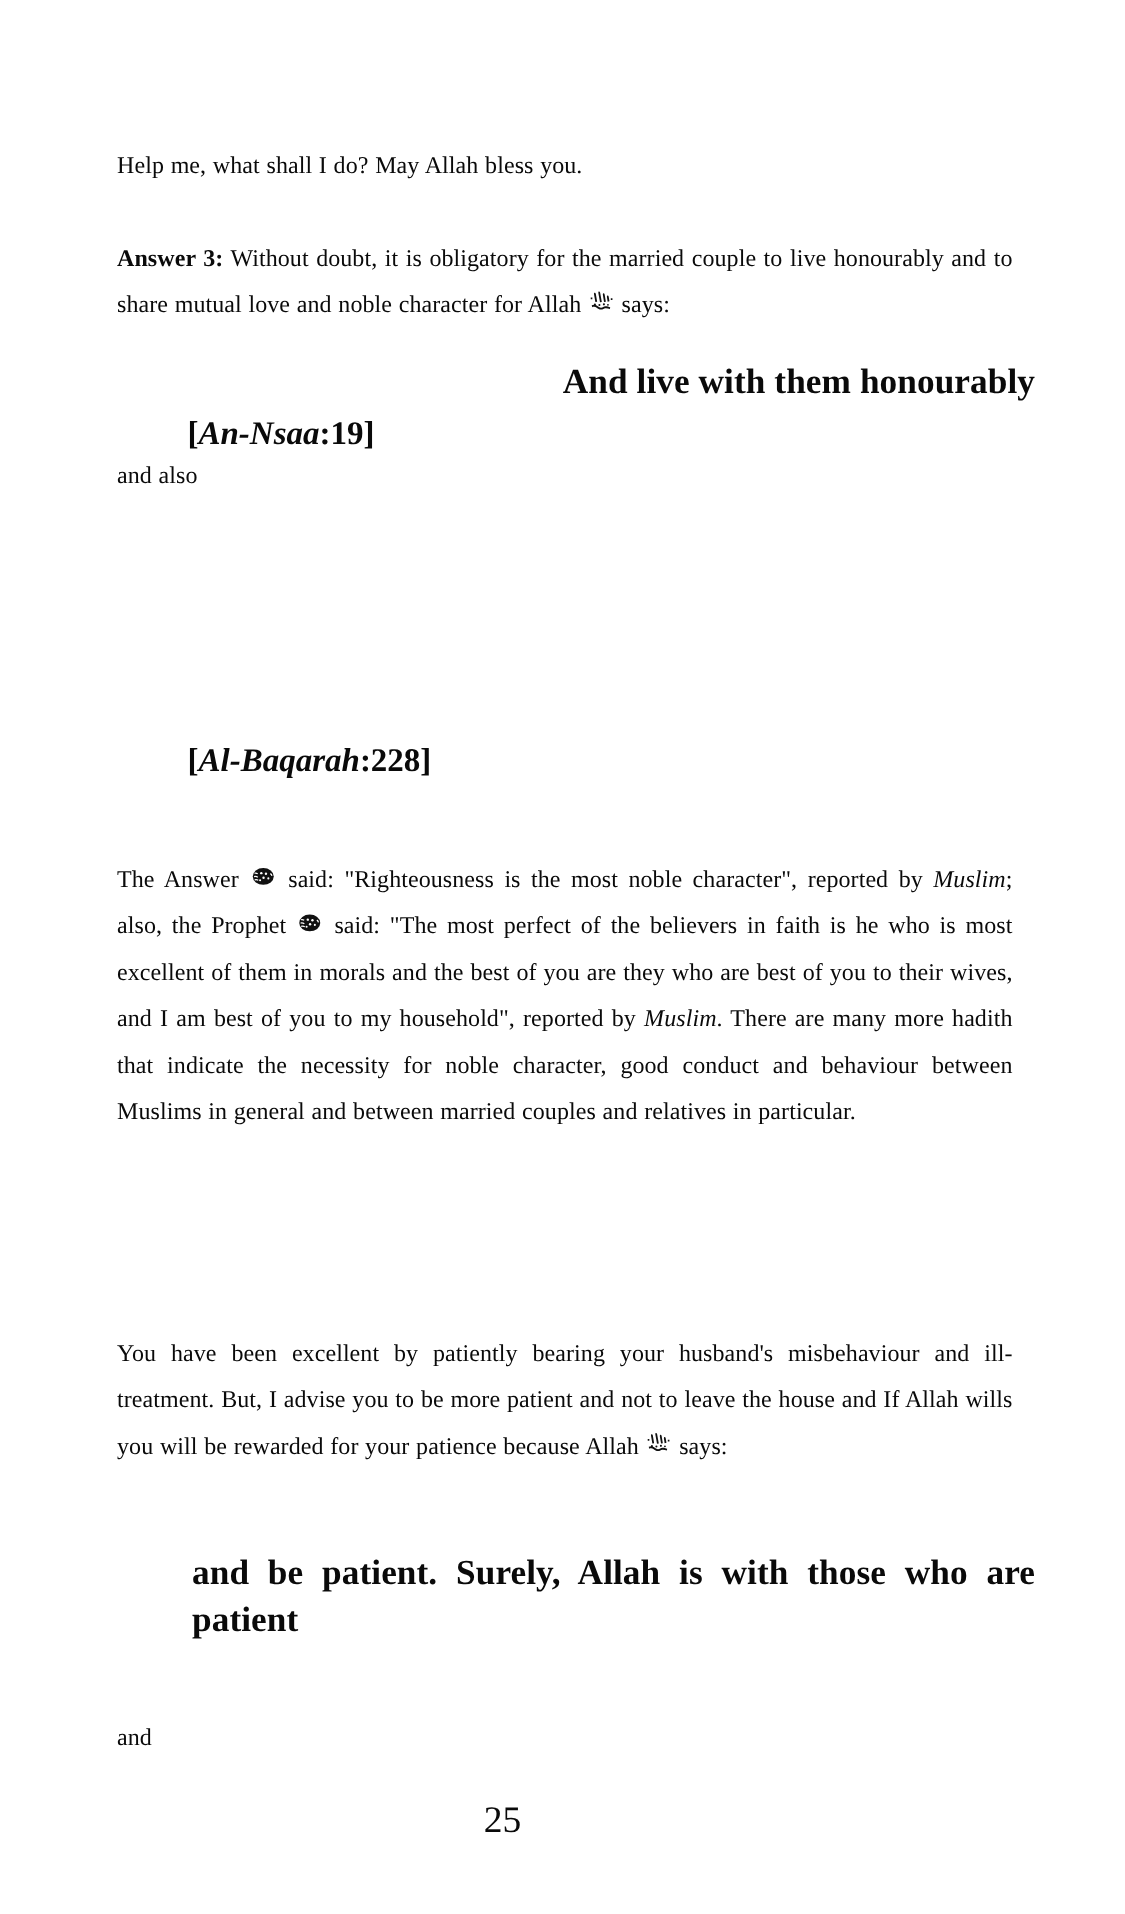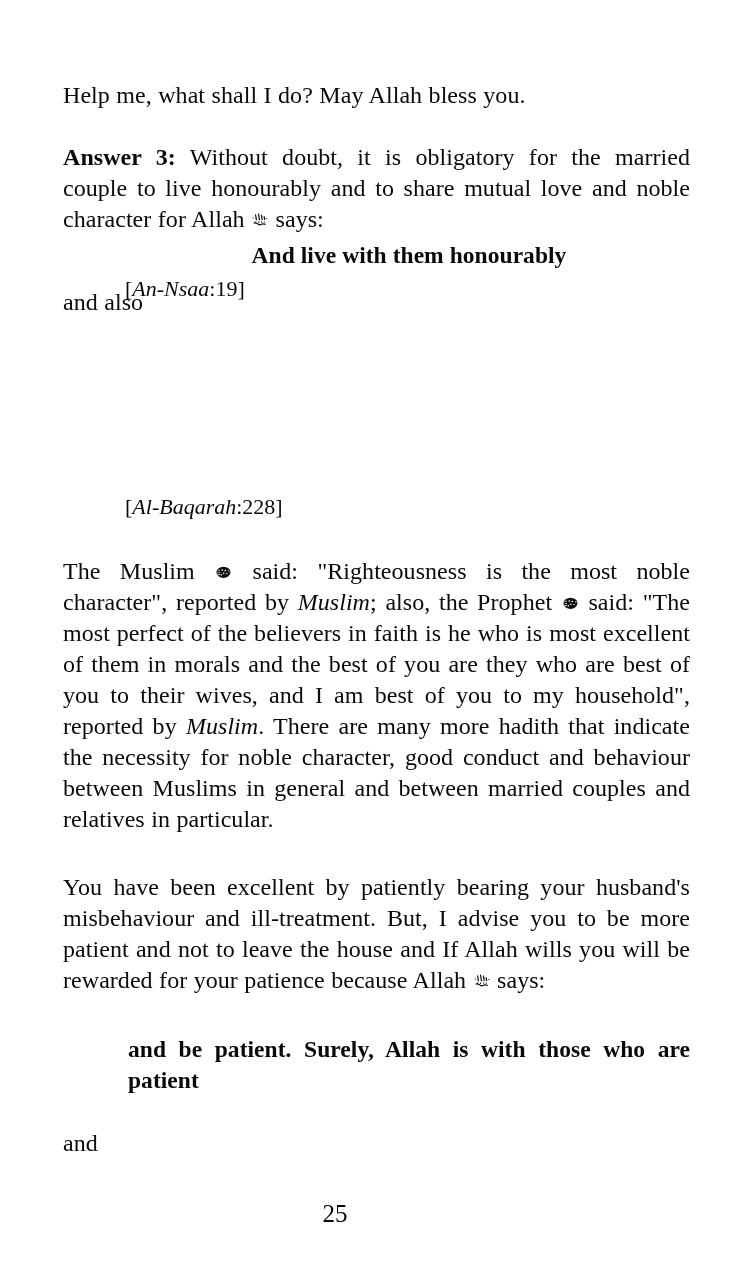--- a/index.html
+++ b/index.html
@@ -25,53 +25,53 @@
   .content {
     position: absolute;
     left: 63px;
     top: 0;
     width: 627px;   
     height: 1276px;
   }
 
   
   .para {
-    font-size: 24px;
+    font-size: 16px;
     line-height: 31px;
     text-align: justify;
     text-justify: inter-word;
-    margin: 0;
+    margin: 15px;
     letter-spacing: 0.05px;
     word-spacing: 0.4px;
   }
   .para.last-left {
     text-align: left;
   }
 
   
   .quote {
     margin: 0;
     padding-left: 65px;       
     font-size: 23.5px;
     line-height: 31px;
     font-weight: bold;
     text-align: justify;
     text-justify: inter-word;
     letter-spacing: 0.05px;
   }
   .quote.nojustify {
-    text-align: center;
+    text-align: right;
   }
 
   .citation {
     margin: 0;
     padding-left: 62px;       
     font-size: 22px;
     line-height: 30px;
-    font-weight: normal;
+    font-weight: bold;
     text-align: left;
   }
   .citation .src {
     font-style: italic;
   }
 
   .it { font-style: italic; }
   .bd { font-weight: bold; }
 
   
@@ -161,21 +161,21 @@
 
     <div class="blk" id="b-also">
       <p class="para last-left">and also</p>
     </div>
 
     <div class="blk" id="b-c2">
       <p class="citation"><span>[</span><span class="src">Al-Baqarah</span><span>:228]</span></p>
     </div>
 
     <div class="blk" id="b-hadith">
-      <p class="para"><span>The Muslim </span><span class="honorific prophet"><svg width="19" height="17" viewBox="0 0 19 17" xmlns="http://www.w3.org/2000/svg">
+      <p class="para"><span>The Answer </span><span class="honorific prophet"><svg width="19" height="17" viewBox="0 0 19 17" xmlns="http://www.w3.org/2000/svg">
               <g fill="#111">
                 <ellipse cx="9.5" cy="8.3" rx="7" ry="5.6"></ellipse>
               </g>
               <g fill="#fff">
                 <path d="M3.6 6.2c.8-.3 1.6-.1 2.2.3M3.4 8.4c.9-.2 1.8 0 2.5.5M3.8 10.6c.8-.3 1.7-.2 2.4.2" stroke="#fff" stroke-width="0.8" fill="none"></path>
                 <circle cx="8.2" cy="6.1" r="0.8"></circle>
                 <circle cx="11.3" cy="6.5" r="0.8"></circle>
                 <circle cx="9.7" cy="9.2" r="0.8"></circle>
                 <circle cx="12.9" cy="9.6" r="0.7"></circle>
                 <circle cx="7.4" cy="10.8" r="0.7"></circle>

